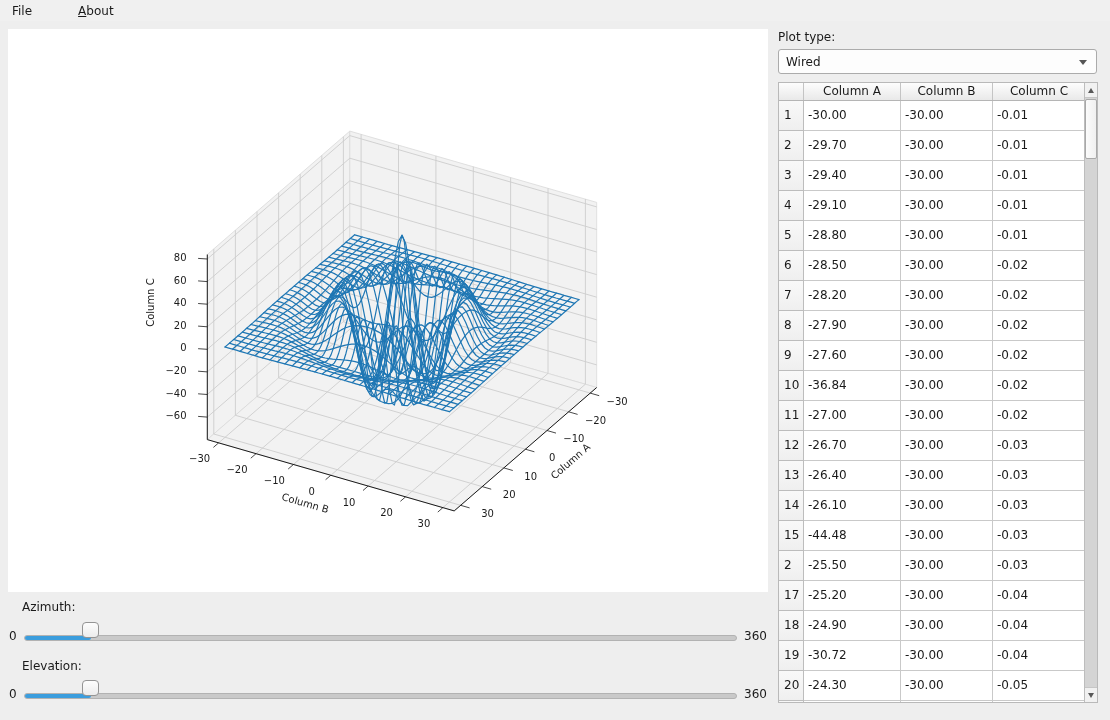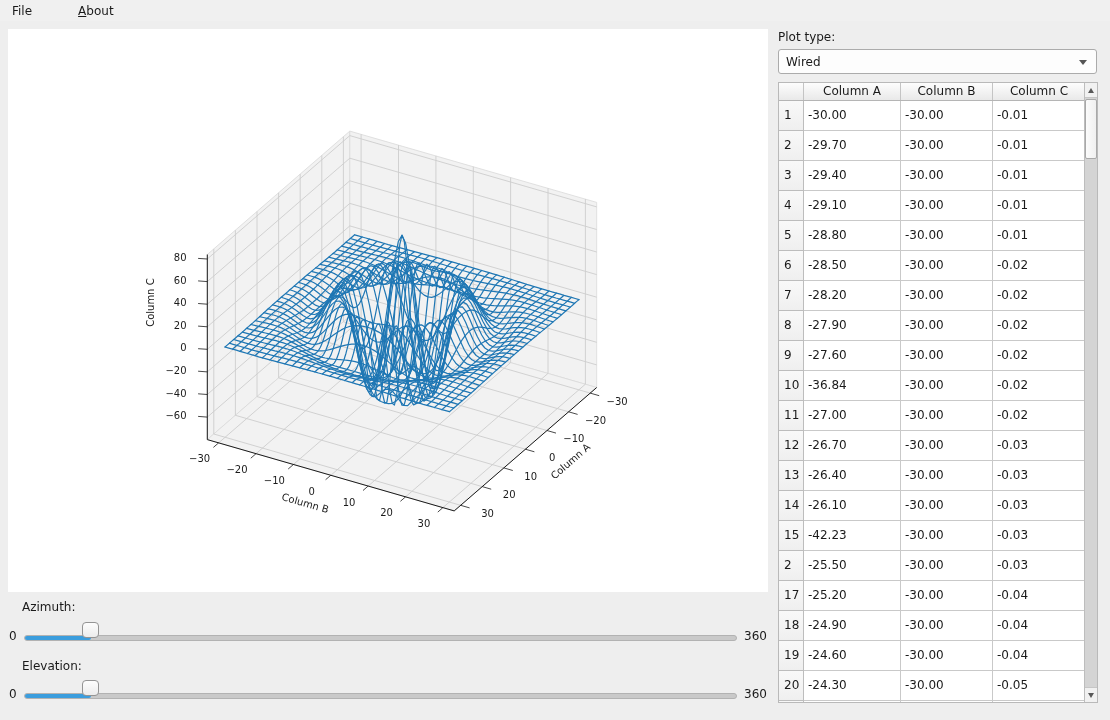--- a/index.html
+++ b/index.html
@@ -353,21 +353,21 @@
           <div class="td c">-0.03</div>
         </div>
         <div class="trow">
           <div class="td num">14</div>
           <div class="td a">-26.10</div>
           <div class="td b">-30.00</div>
           <div class="td c">-0.03</div>
         </div>
         <div class="trow">
           <div class="td num">15</div>
-          <div class="td a">-42.23</div>
+          <div class="td a">-44.48</div>
           <div class="td b">-30.00</div>
           <div class="td c">-0.03</div>
         </div>
         <div class="trow">
           <div class="td num">2</div>
           <div class="td a">-25.50</div>
           <div class="td b">-30.00</div>
           <div class="td c">-0.03</div>
         </div>
         <div class="trow">
@@ -377,21 +377,21 @@
           <div class="td c">-0.04</div>
         </div>
         <div class="trow">
           <div class="td num">18</div>
           <div class="td a">-24.90</div>
           <div class="td b">-30.00</div>
           <div class="td c">-0.04</div>
         </div>
         <div class="trow">
           <div class="td num">19</div>
-          <div class="td a">-24.60</div>
+          <div class="td a">-30.72</div>
           <div class="td b">-30.00</div>
           <div class="td c">-0.04</div>
         </div>
         <div class="trow">
           <div class="td num">20</div>
           <div class="td a">-24.30</div>
           <div class="td b">-30.00</div>
           <div class="td c">-0.05</div>
         </div>
         <div class="trow" style="height: 3px;">

